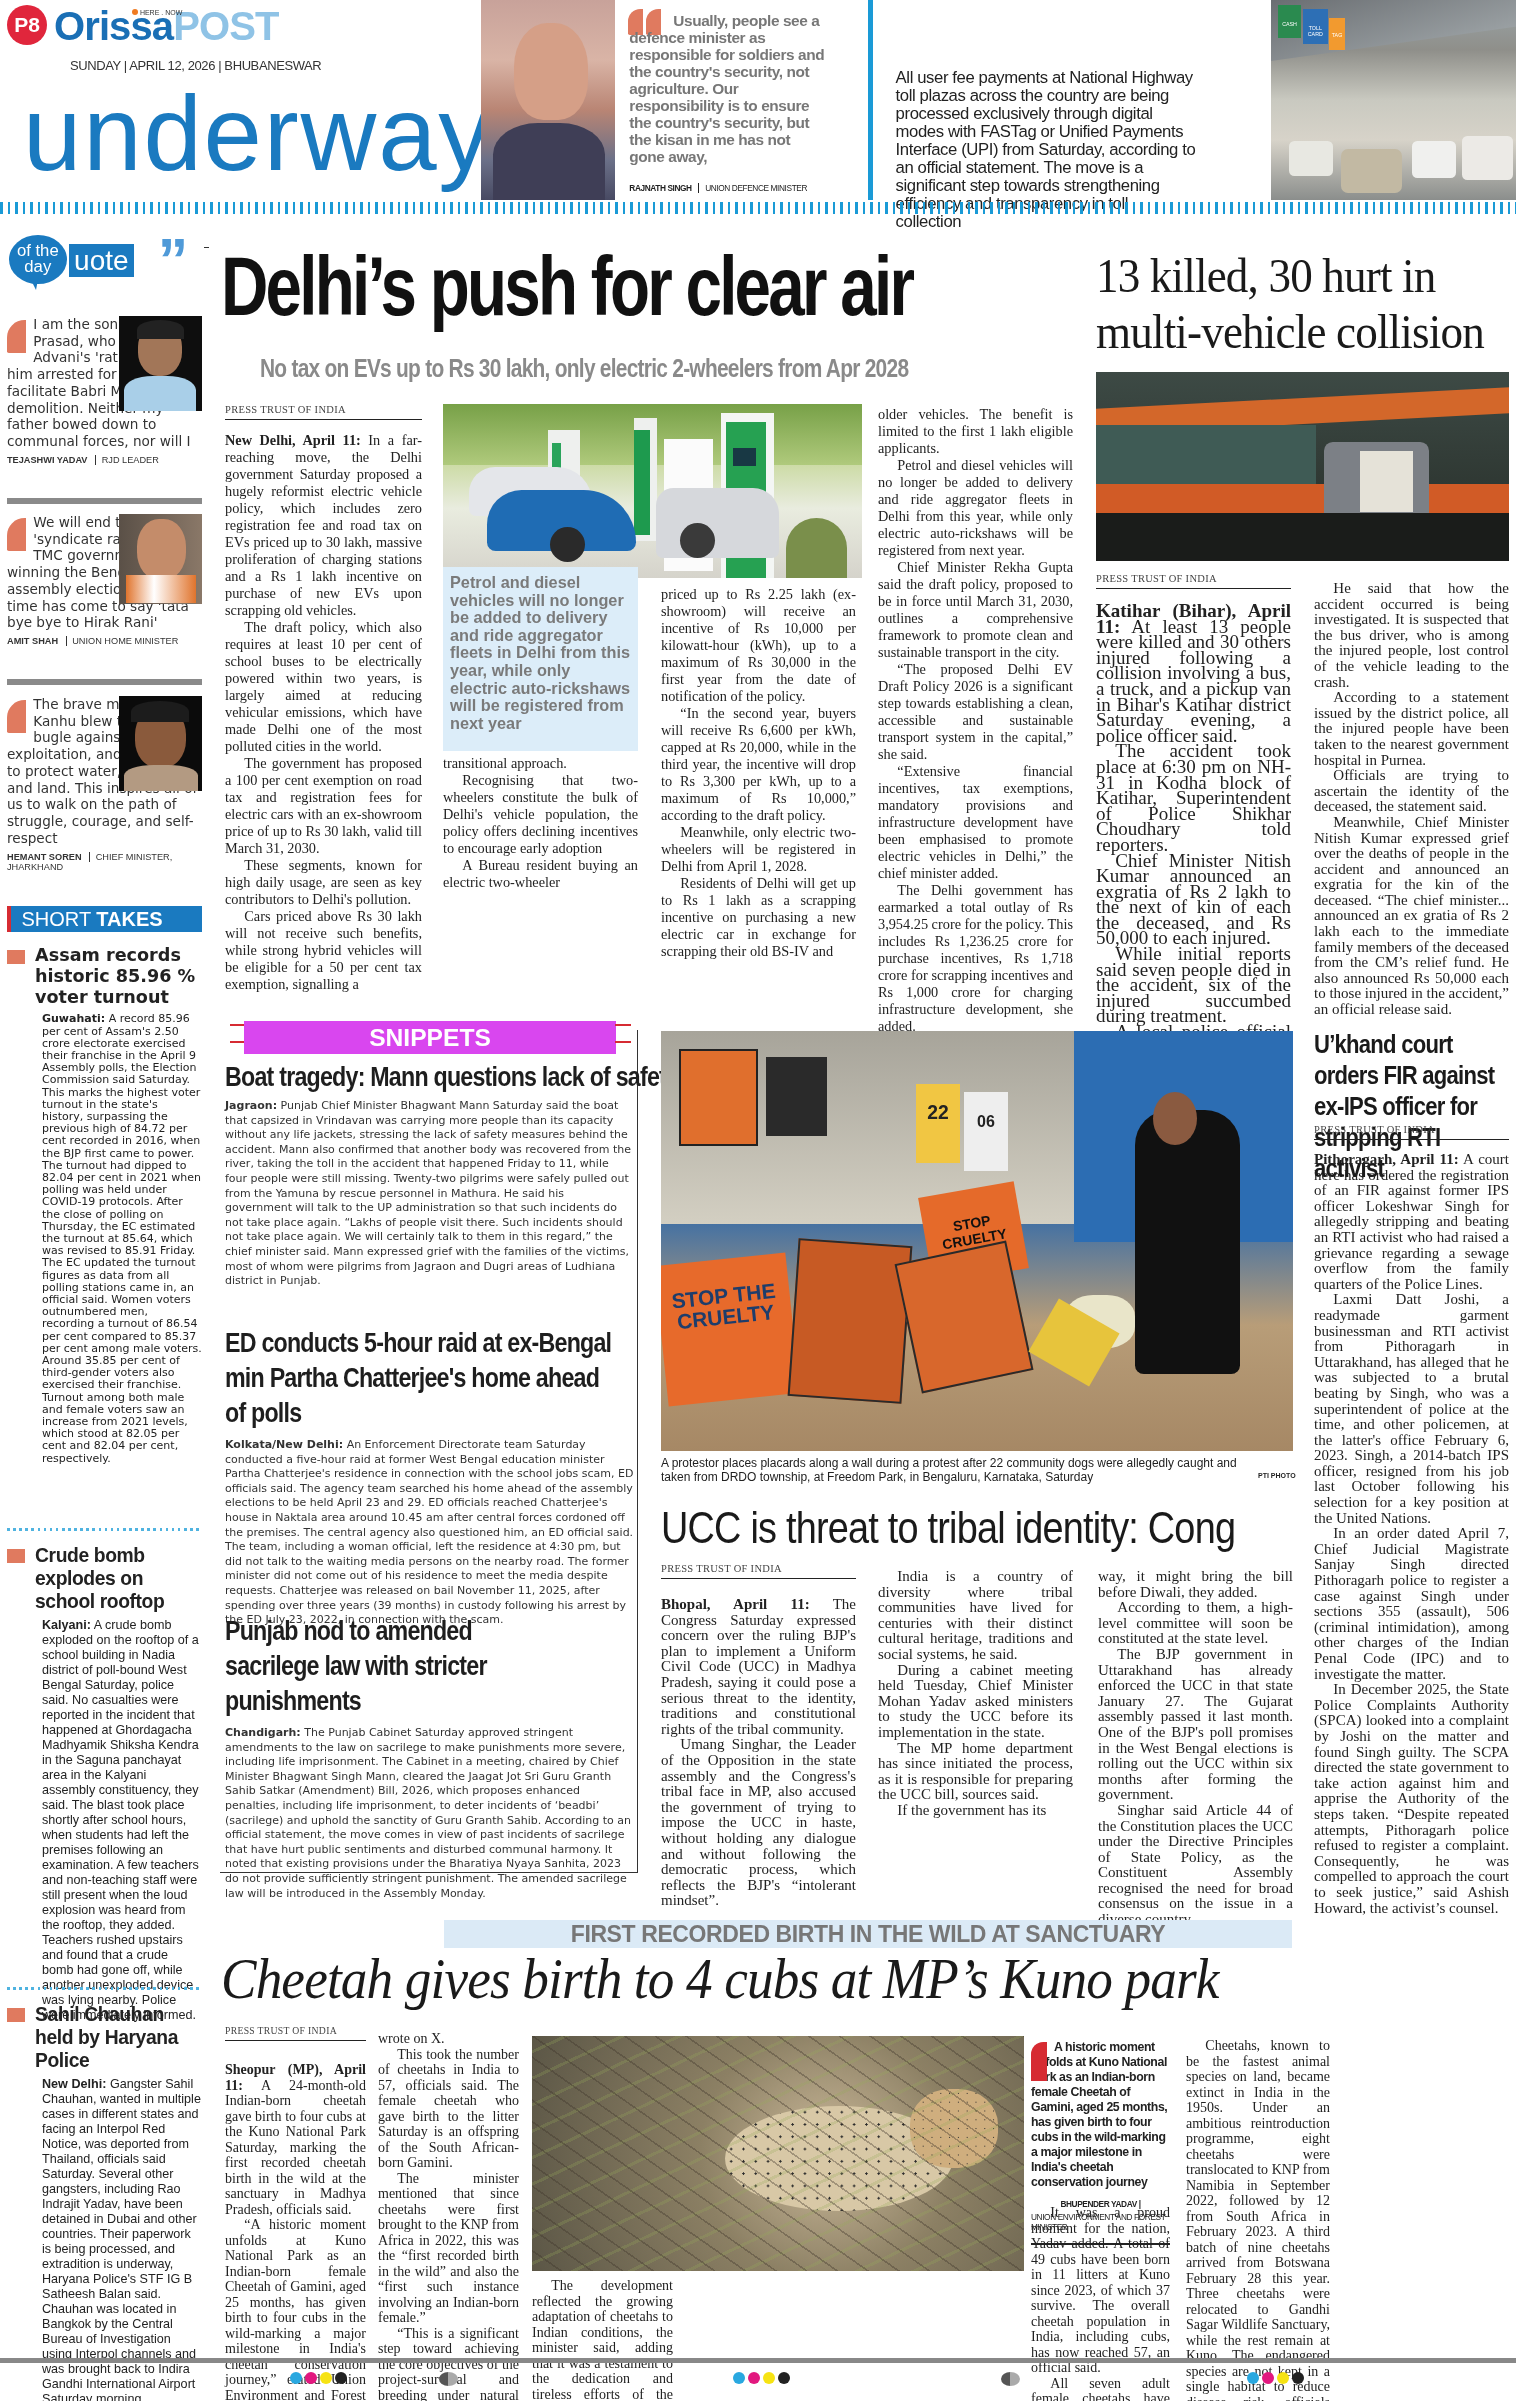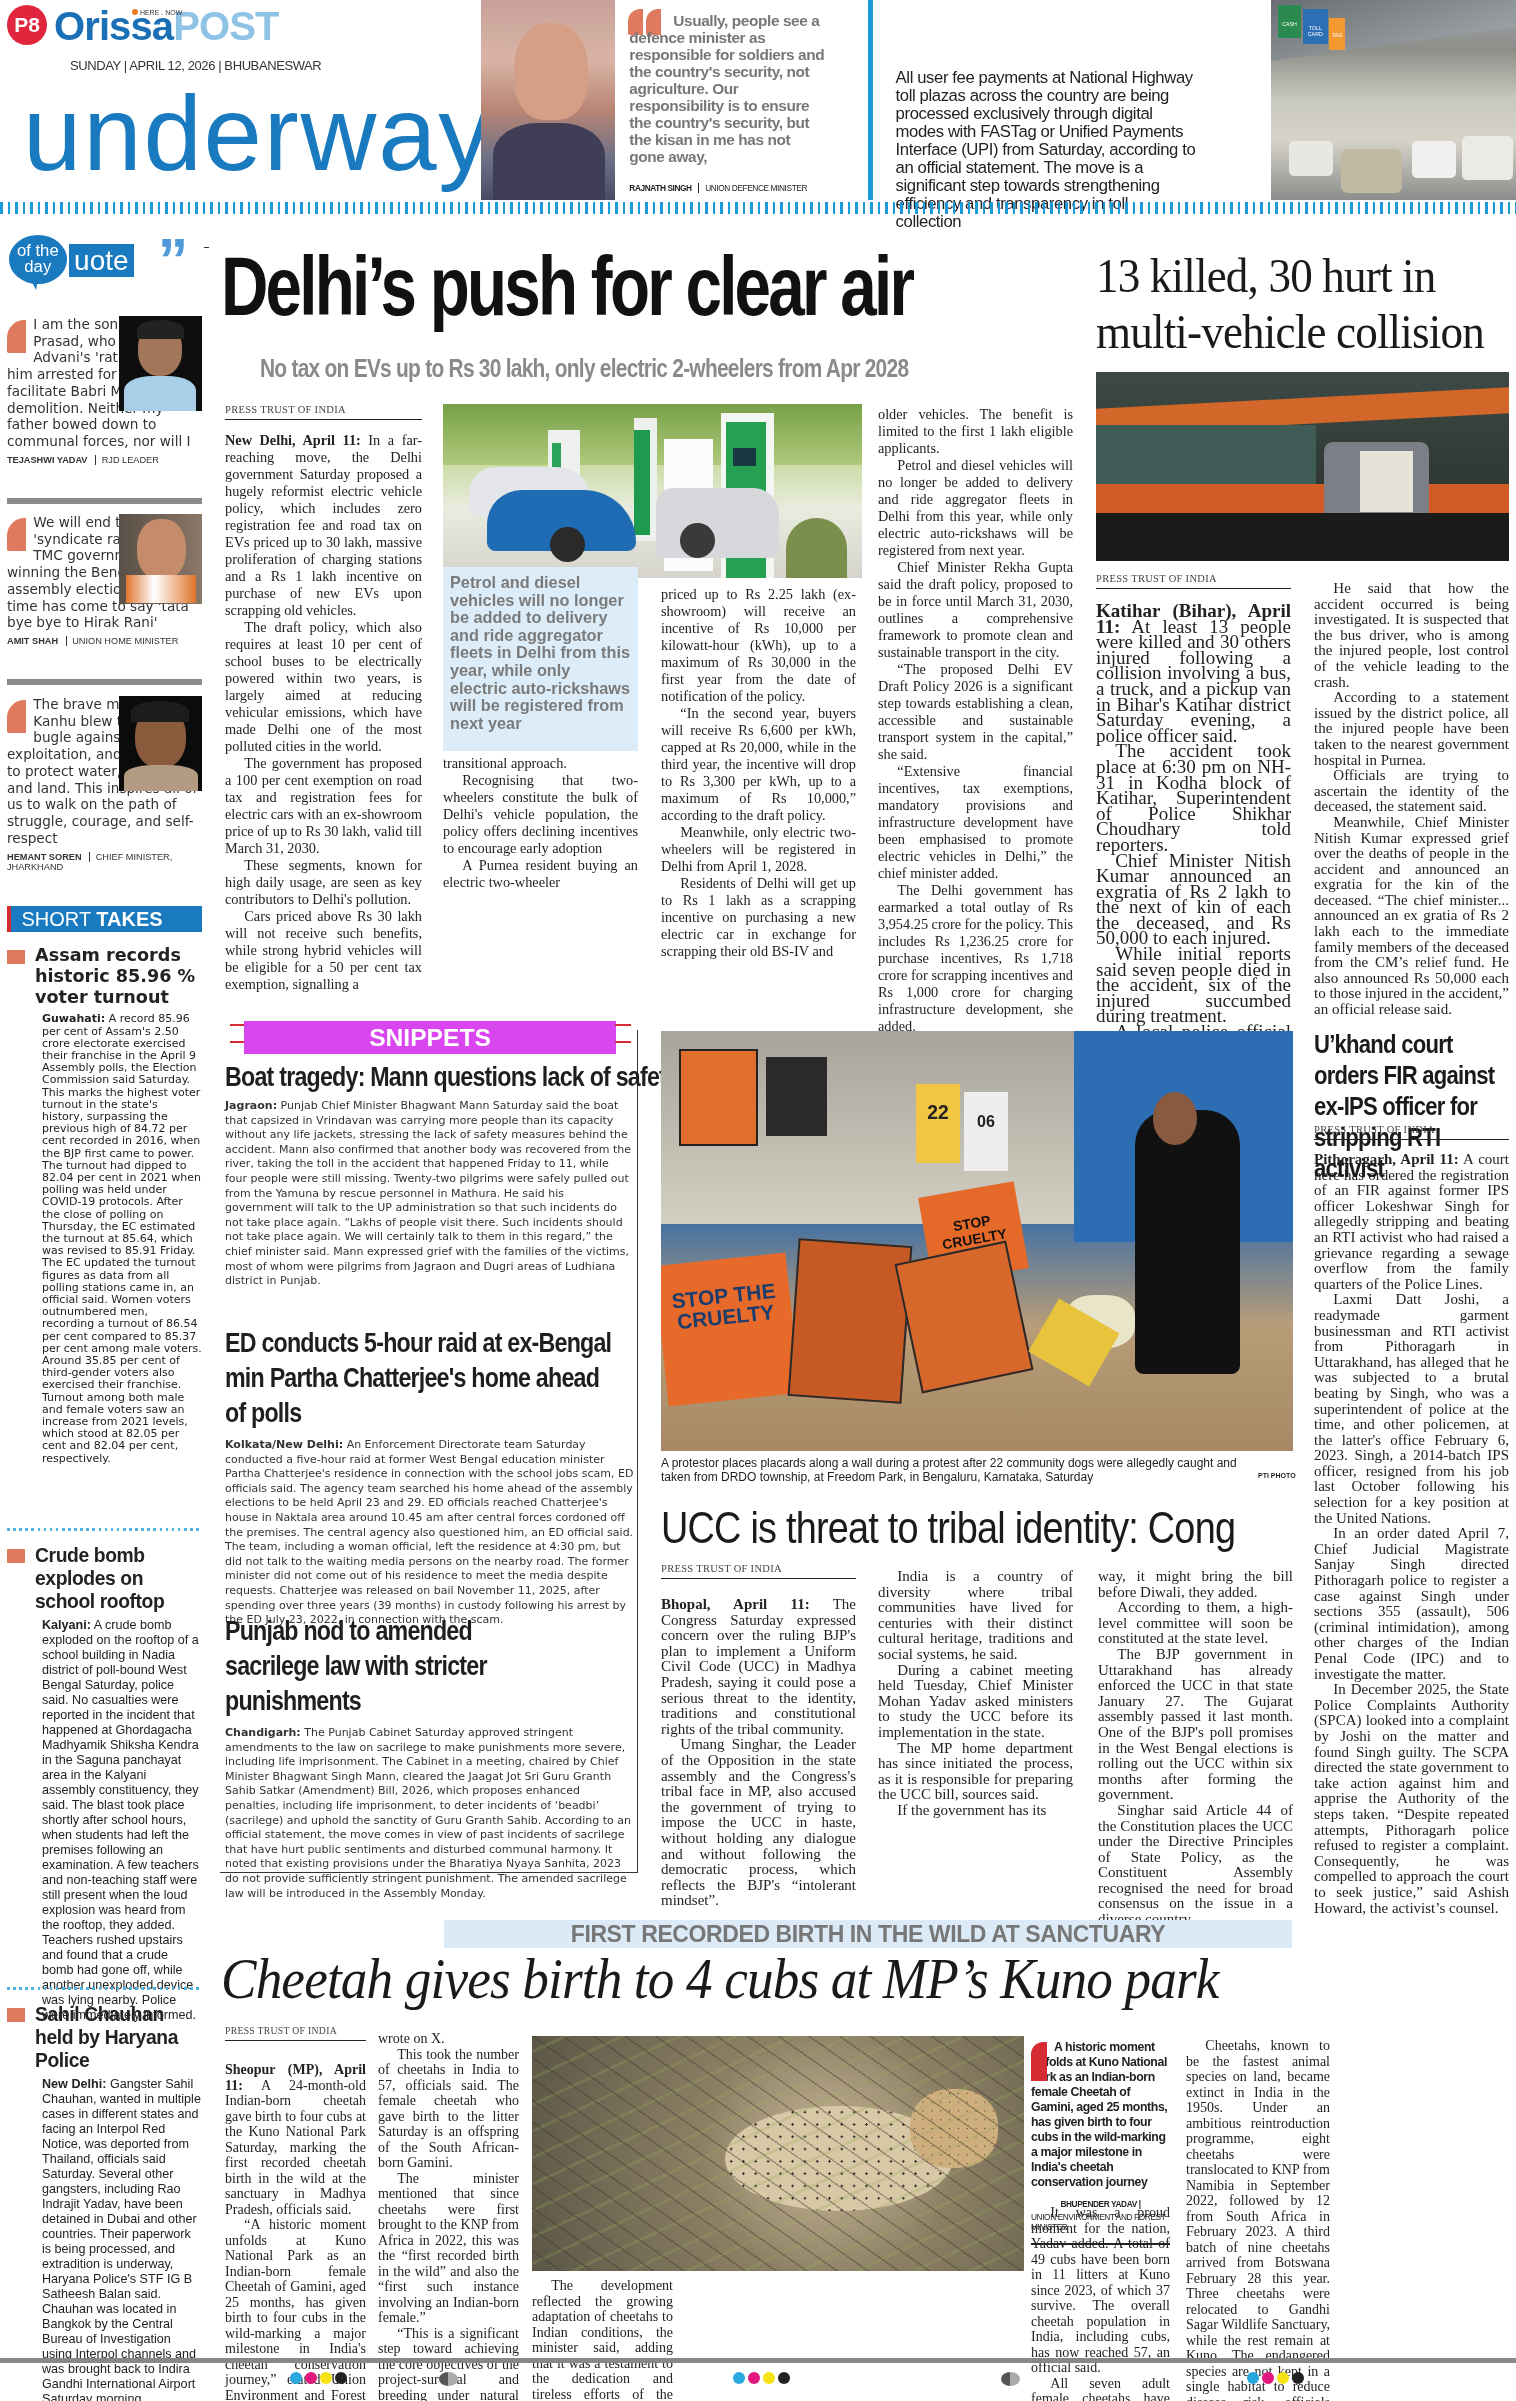--- a/index.html
+++ b/index.html
@@ -186,21 +186,21 @@
   <div class="abs" style="left:213px;top:84px;width:123px;height:70px;background:#d6d8dc;border-radius:17.6px 26px 7px 7px;"></div>
   <div class="abs" style="left:237px;top:119px;width:35px;height:35px;border-radius:50%;background:#3a3a3a;"></div>
   <div class="abs" style="left:343px;top:114px;width:61px;height:60px;border-radius:50% 50% 0 0;background:#7a8f4b;"></div>
 </div>
 
 <div class="abs sans" style="left:443px;top:567px;width:195px;height:184px;background:#dcedf9;padding:7px 7px;font-weight:bold;font-size:16.3px;line-height:17.6px;color:#7a7a7a;">Petrol and diesel vehicles will no longer be added to delivery and ride aggregator fleets in Delhi from this year, while only electric auto-rickshaws will be registered from next year</div>
 
 <div class="abs body-text" style="left:443px;top:755px;width:195px;">
   <p class="lead">transitional approach.</p>
   <p>Recognising that two-wheelers constitute the bulk of Delhi's vehicle population, the policy offers declining incentives to encourage early adoption</p>
-  <p>A Purnea resident buying an electric two-wheeler</p>
+  <p>A Bureau resident buying an electric two-wheeler</p>
 </div>
 
 <div class="abs body-text" style="left:661px;top:586px;width:195px;">
   <p class="lead">priced up to Rs 2.25 lakh (ex-showroom) will receive an incentive of Rs 10,000 per kilowatt-hour (kWh), up to a maximum of Rs 30,000 in the first year from the date of notification of the policy.</p>
   <p>“In the second year, buyers will receive Rs 6,600 per kWh, capped at Rs 20,000, while in the third year, the incentive will drop to Rs 3,300 per kWh, up to a maximum of Rs 10,000,” according to the draft policy.</p>
   <p>Meanwhile, only electric two-wheelers will be registered in Delhi from April 1, 2028.</p>
   <p>Residents of Delhi will get up to Rs 1 lakh as a scrapping incentive on purchasing a new electric car in exchange for scrapping their old BS-IV and</p>
 </div>
 
 <div class="abs body-text" style="left:878px;top:406px;width:195px;">

